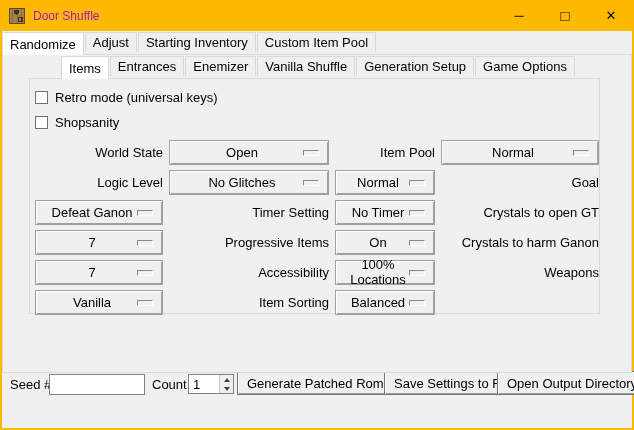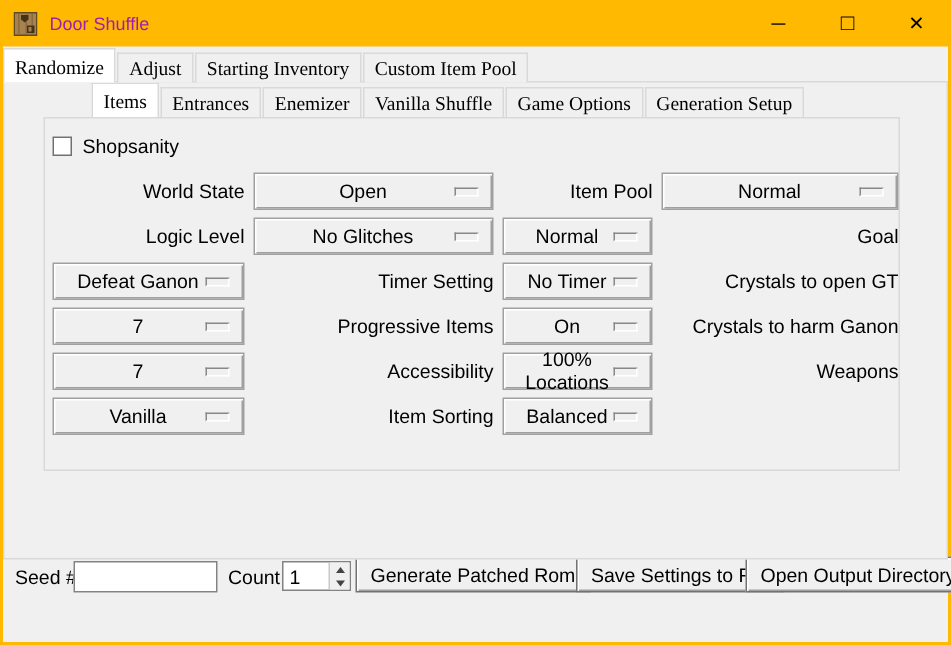--- a/index.html
+++ b/index.html
@@ -20,21 +20,21 @@
   .app-icon { width: 16px; height: 16px; margin-left: 9px; flex: 0 0 auto; }
   .title-text { margin-left: 8px; font-size: 12px; color: #a21caf; }
   .caption-buttons { margin-left: auto; display: flex; height: 100%; }
   .caption-btn {
     width: 46px; height: 100%; display: flex; align-items: center; justify-content: center;
     font-size: 13px; color: #000; cursor: default;
   }
   .caption-btn.max { font-size: 15px; }
 
   
-  .tab-row { position: absolute; display: flex; align-items: flex-end; font-family: Liberation Serif, serif; }
+  .tab-row { position: absolute; display: flex; align-items: flex-start; }
   .main-tab-row { left: 0; top: 1px; height: 23px; z-index: 3; }
   .tab {
     height: 20px; padding: 2px 7px 2px 7px; background: #f0f0f0;
     border: 1px solid #d9d9d9; border-bottom: none; margin-right: 1px;
     font-size: 13px; white-space: nowrap;
   }
   .tab.active {
     height: 23px; background: #ffffff; position: relative; z-index: 4;
     padding-top: 4px; border-bottom: none;
   }
@@ -136,26 +136,30 @@
     <div class="tab">Custom Item Pool</div>
   </div>
 
   <div class="outer-pane" style="top:54px;">
 
     <div class="tab-row sub-tab-row">
       <div class="tab active">Items</div>
       <div class="tab">Entrances</div>
       <div class="tab">Enemizer</div>
       <div class="tab">Vanilla Shuffle</div>
+      <div class="tab">Generation Setup</div>
       <div class="tab">Game Options</div>
-      <div class="tab">Generation Setup</div>
     </div>
 
     <div class="inner-pane">
 
+      <div class="check-row">
+        <span class="checkbox"></span>
+        <span class="check-label">Retro mode (universal keys)</span>
+      </div>
       <div class="check-row">
         <span class="checkbox"></span>
         <span class="check-label">Shopsanity</span>
       </div>
 
       <div class="settings-grid">
 
         <span class="set-label">World State</span>
         <div class="optmenu">
           <span class="val">Open</span>

